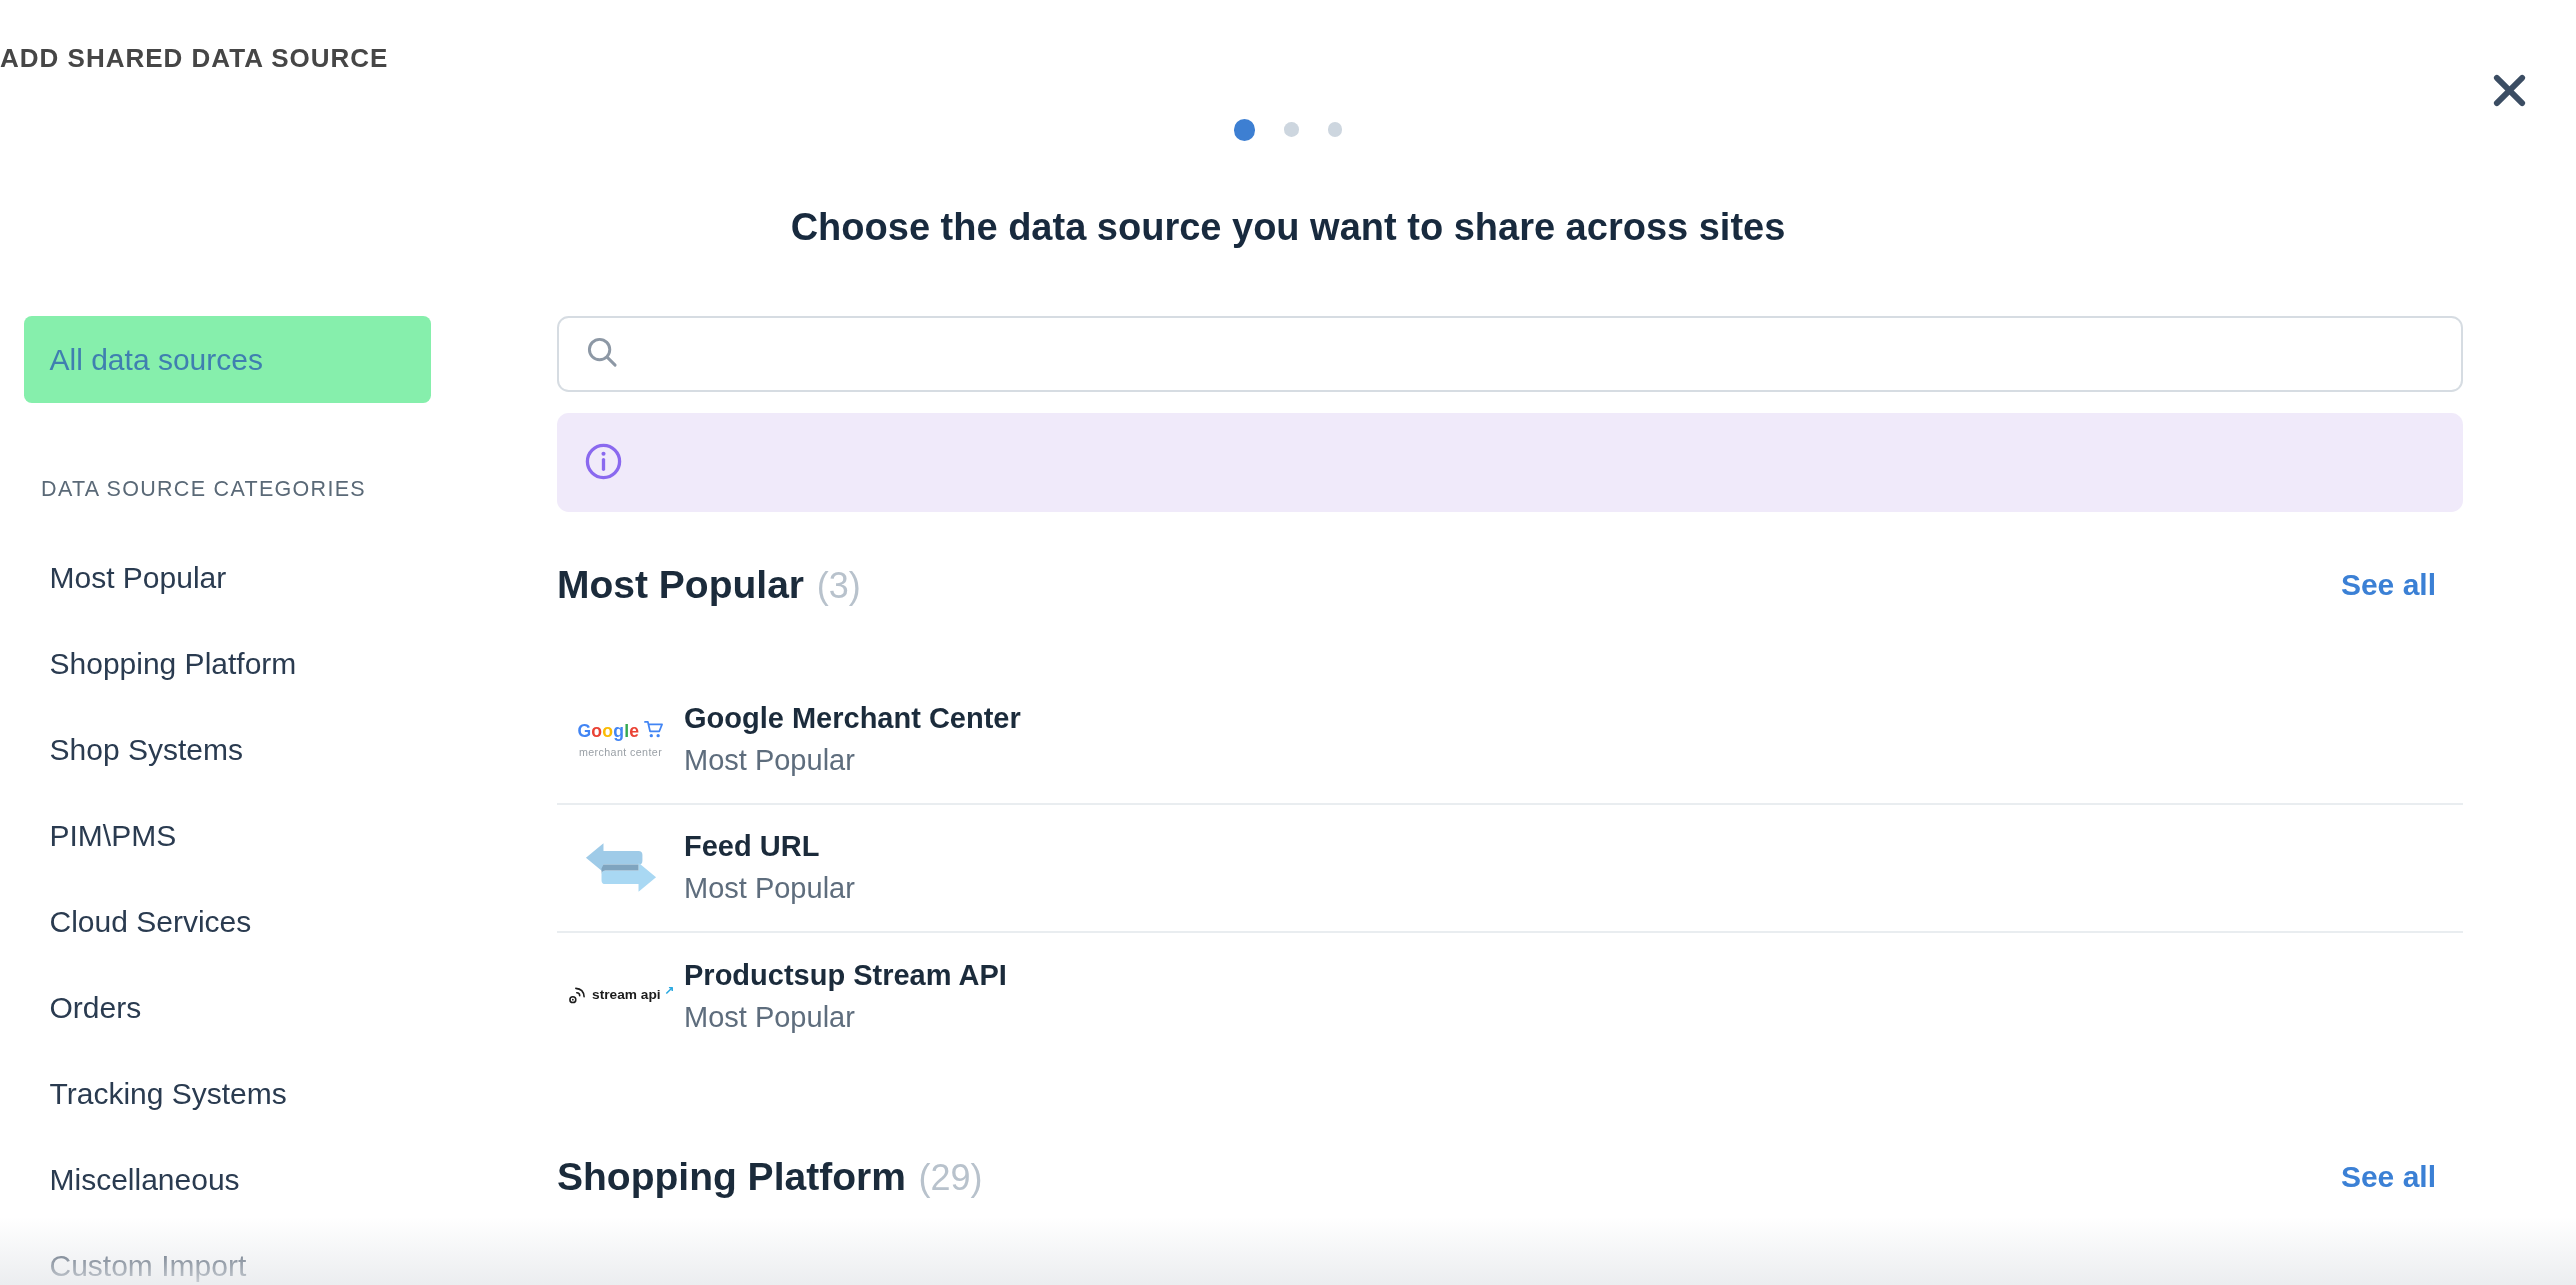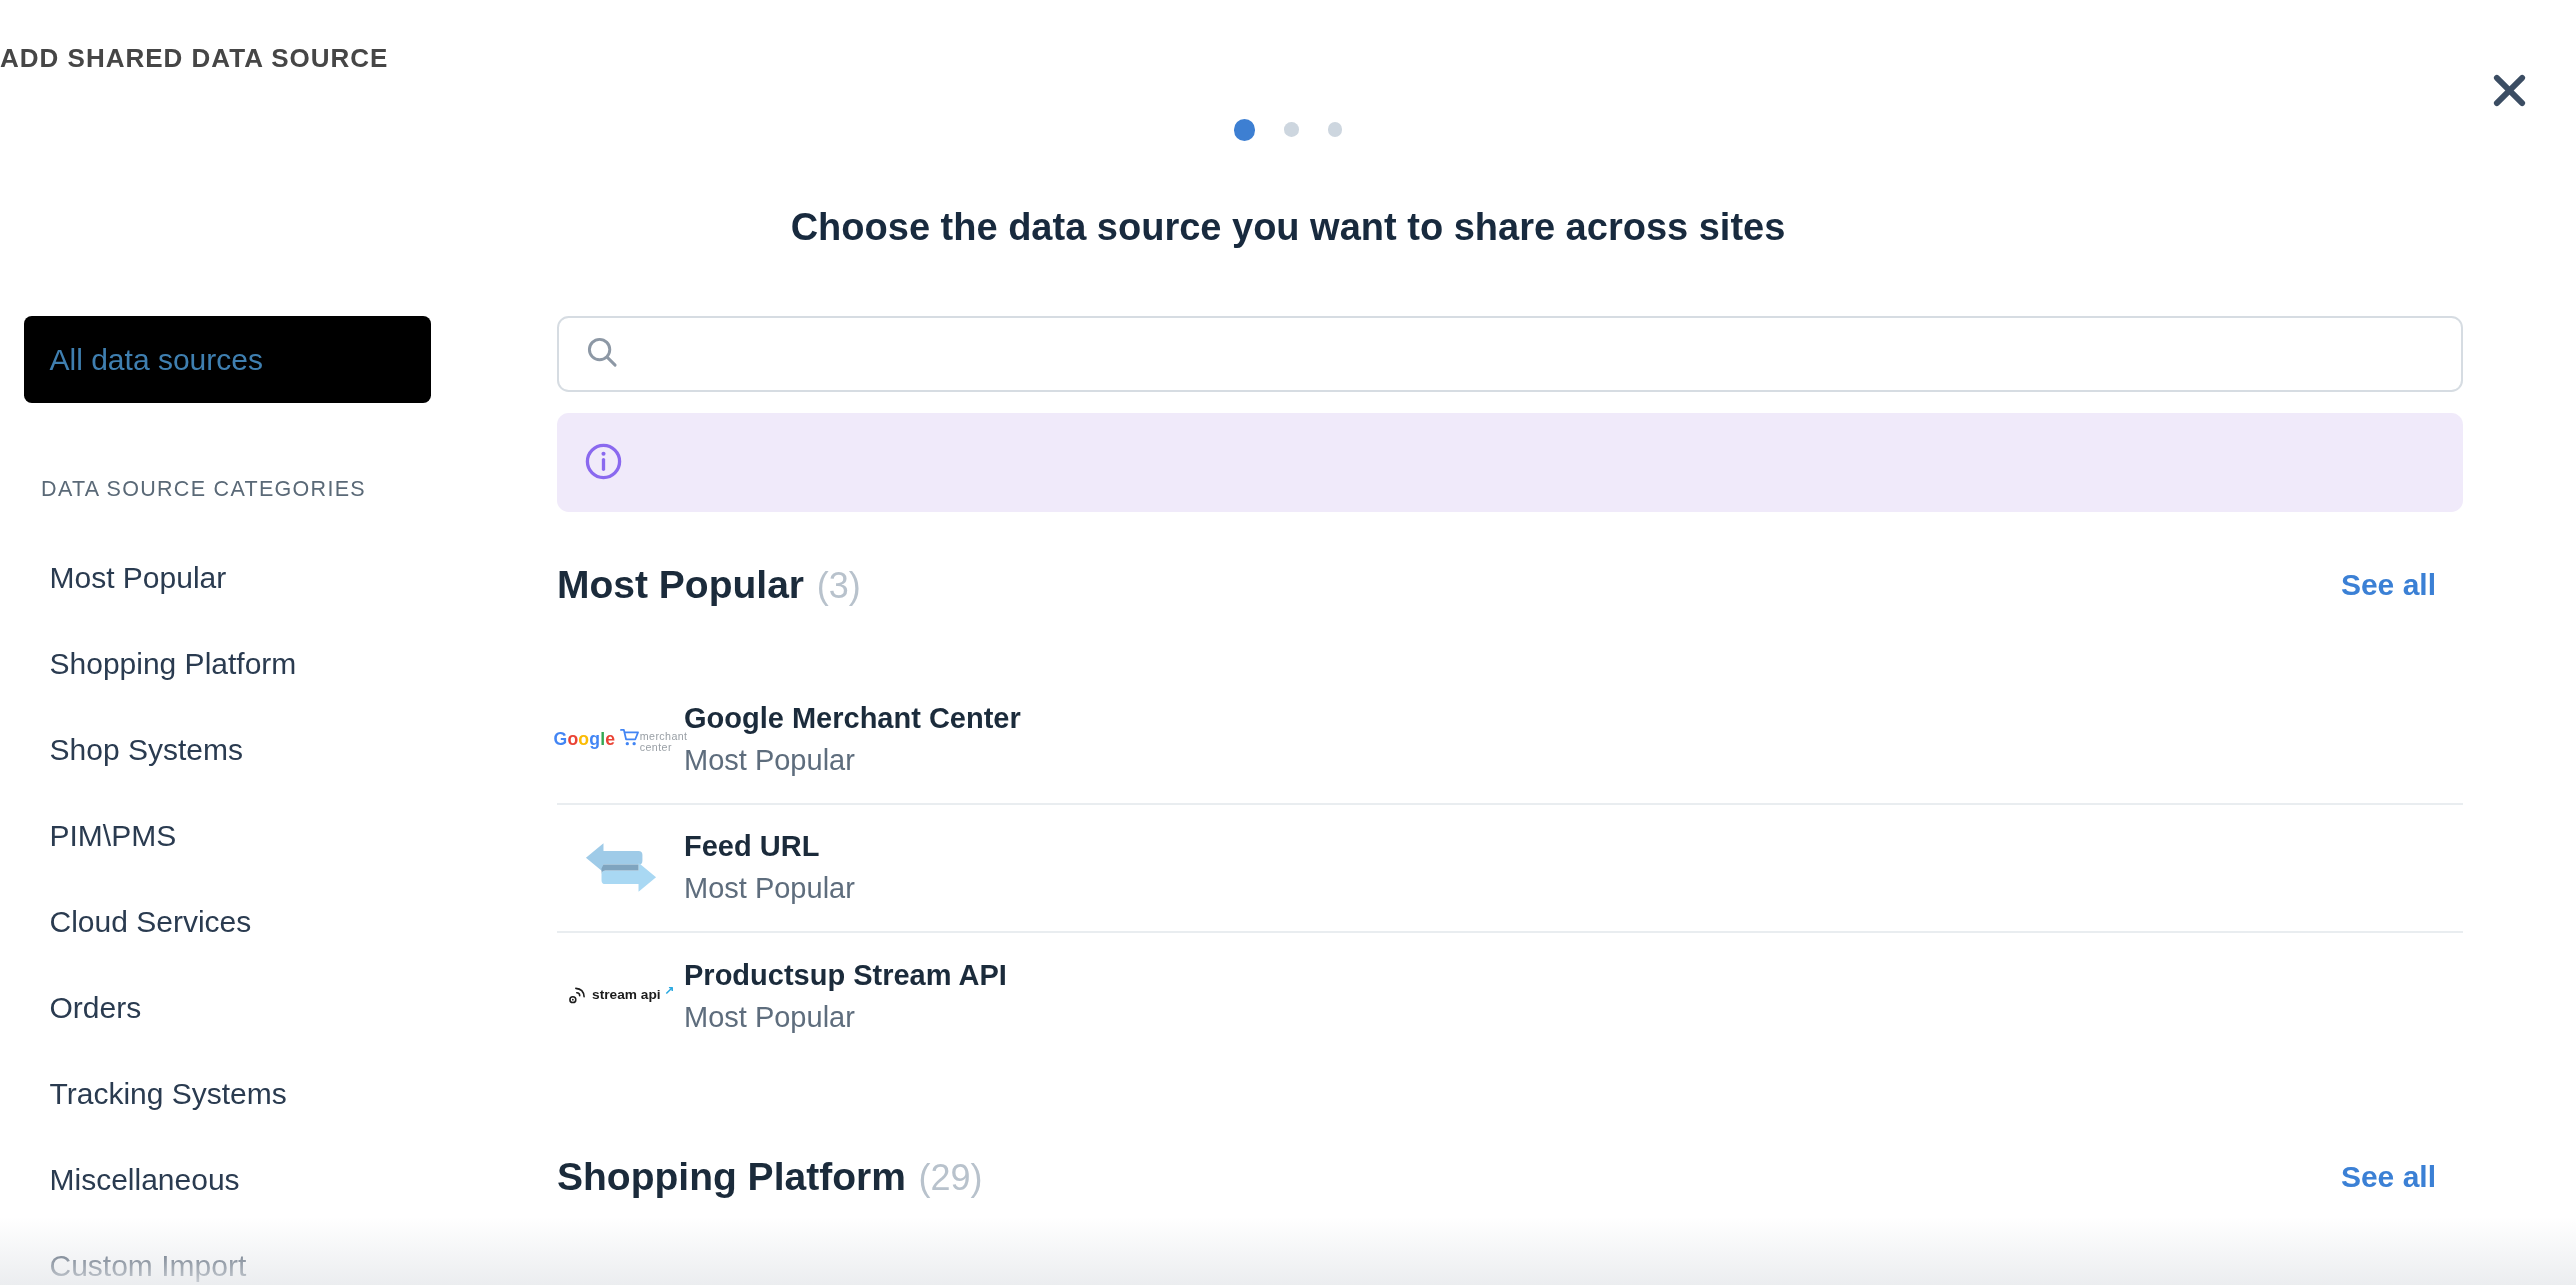--- a/index.html
+++ b/index.html
@@ -32,21 +32,21 @@
   }
   .page-heading {
     position: absolute; top: 206px; left: 0; width: 100%;
     text-align: center;
     font-size: 38px; font-weight: bold; color: #182a3e;
   }
 
   
   .sidebar { position: absolute; left: 23.5px; top: 316px; width: 407px; }
   .side-all {
-    height: 87px; background: #000000; border-radius: 7.8px;
+    height: 87px; background: #86efac; border-radius: 7.8px;
     display: flex; align-items: center; padding-left: 26px;
     font-size: 30px; color: #3f7fb0; cursor: pointer;
   }
   .side-cat-label {
     margin: 74px 0 0 17.6px;
     font-size: 21.5px; color: #5a6977; letter-spacing: 1.3px;
   }
   .side-list { margin-top: 33px; }
   .side-item {
     height: 86px; display: flex; align-items: center; padding-left: 26px;
@@ -104,21 +104,21 @@
   .row.last { border-bottom: none; }
   .row-icon {
     width: 127px; flex: none;
     display: flex; align-items: center; justify-content: center;
   }
   .row-text { display: flex; flex-direction: column; gap: 9.8px; }
   .row-title { font-size: 29px; font-weight: bold; color: #1b2b3b; }
   .row-sub { font-size: 29px; color: #5e6d7d; }
 
   
-  .gmc-logo { display: flex; align-items: center; line-height: 1; }
+  .gmc-logo { display: flex; flex-direction: column; align-items: center; line-height: 1; }
   .gmc-top { display: flex; align-items: center; gap: 4.9px; }
   .gmc-word { font-size: 17.6px; font-weight: bold; letter-spacing: 0.2px; }
   .gmc-word span:nth-of-type(1) { color: #4285F4; }
   .gmc-word span:nth-of-type(2) { color: #EA4335; }
   .gmc-word span:nth-of-type(3) { color: #FBBC05; }
   .gmc-word span:nth-of-type(4) { color: #4285F4; }
   .gmc-word span:nth-of-type(5) { color: #34A853; }
   .gmc-word span:nth-of-type(6) { color: #EA4335; }
   .gmc-sub { margin-top: 4.9px; font-size: 10.7px; color: #9aa0a6; letter-spacing: 0.4px; }
 

